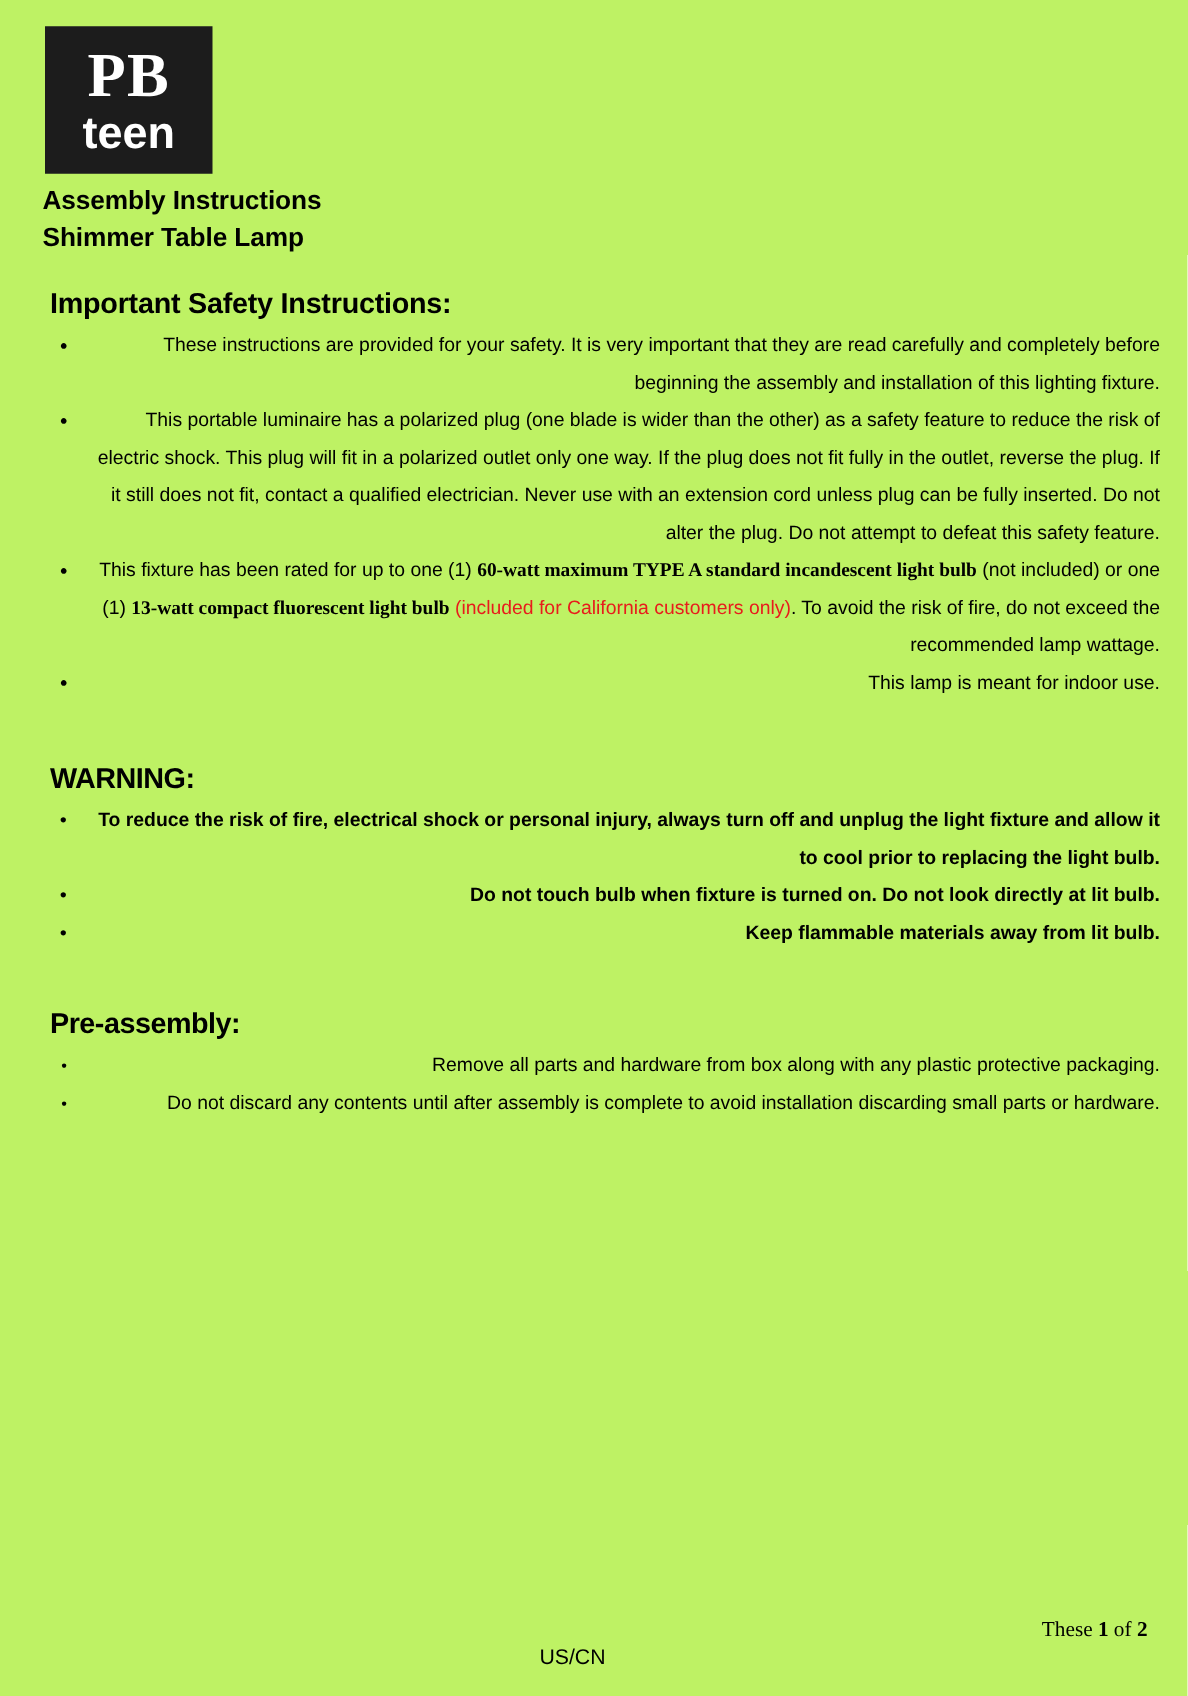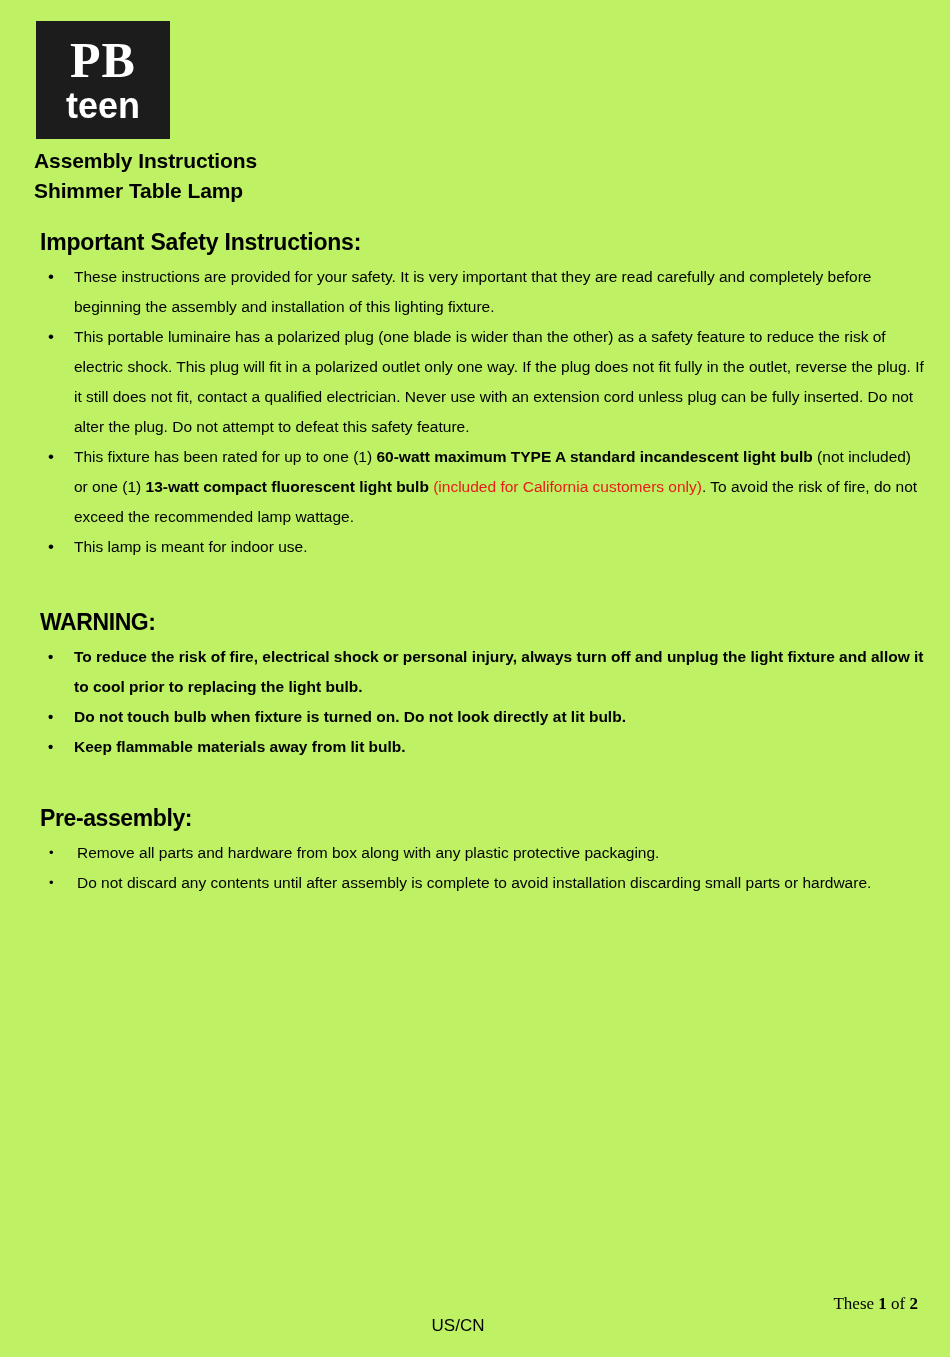--- a/index.html
+++ b/index.html
@@ -92,21 +92,21 @@
     list-style: none;
     margin: 0;
     padding: 0;
   }
   ul.bullets > li {
     position: relative;
     padding-left: 34px;
     font-size: 15.5px;
     line-height: 30px;
     margin: 0;
-    text-align: left;
+    text-align: right;
   }
   ul.bullets > li::before {
     content: "\2022";
     position: absolute;
     left: 8px;
     top: 0;
     font-size: 17px;
     line-height: 30px;
   }
   ul.bullets.bold-list > li {
@@ -118,21 +118,21 @@
   }
   ul.bullets.small-bullets > li {
     padding-left: 37px;
   }
   ul.bullets.small-bullets > li::before {
     content: "\2022";
     left: 9px;
     font-size: 13px;
   }
 
-  .b { font-weight: bold; }
+  .b { font-weight: bold; font-family: Liberation Serif, serif; }
   .red { color: #e81c1c; }
 
   
   .page-number {
     position: absolute;
     right: 32px;
     top: 1294px;
     font-family: "Liberation Serif", serif;
     font-size: 17px;
     line-height: 20px;

